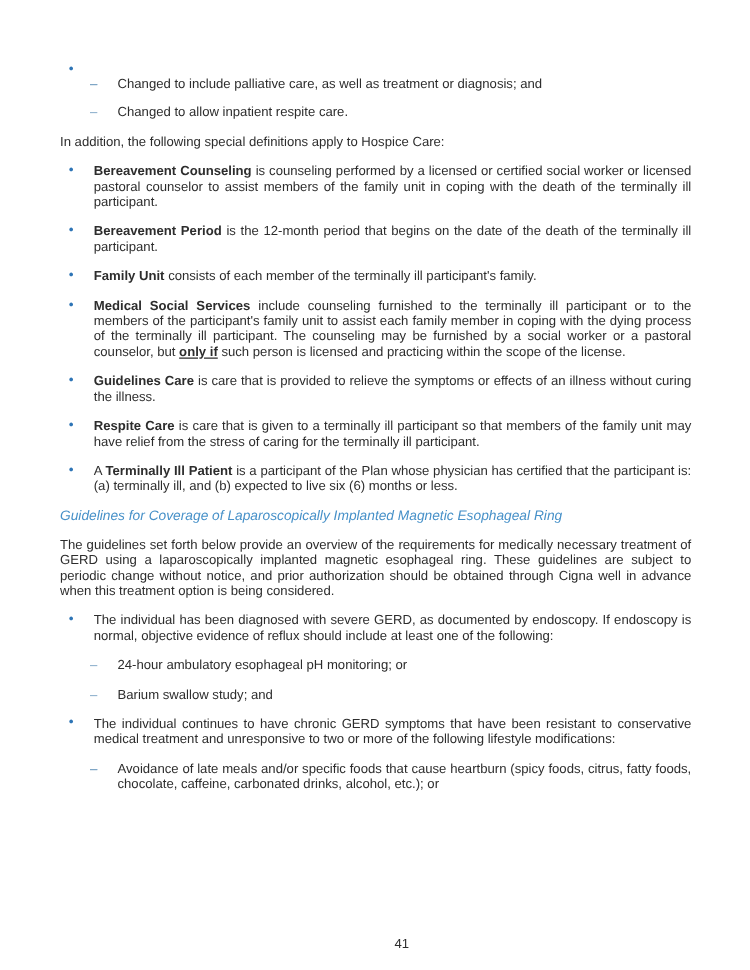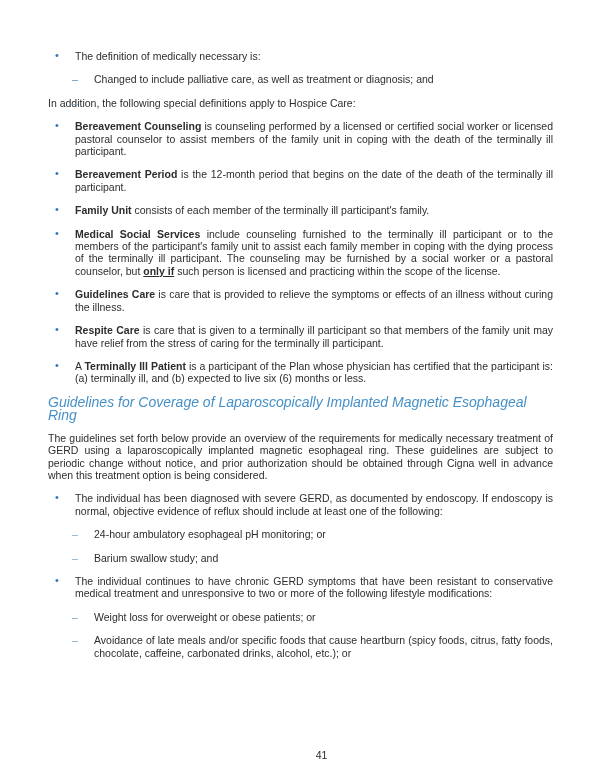--- a/index.html
+++ b/index.html
@@ -52,21 +52,21 @@
   }
   .block.h1 {
     font-size: 12.6px;
     line-height: 14px;
     font-weight: bold;
     color: var(--heading-blue, #1c72b8);
     text-align: left;
     margin: 3px 0 10px 0;
   }
   .block.h2 {
-    font-size: 14px;
+    font-size: 11px;
     line-height: 13px;
     font-style: italic;
     color: var(--subheading-blue, #4690c8);
     text-align: left;
     margin: 2px 0 10px 0;
   }
   .b { font-weight: bold; }
   .u { text-decoration: underline; }
   #page-number {
     position: absolute;
@@ -77,35 +77,35 @@
     font-size: 10.5px;
     color: var(--body-text, #2d2d2d);
     margin-left: 43px;
   }
 </style>
 </head>
 <body>
 
 <div id="page">
   <div id="content">
-      <div class="block bullet"><span class="marker">•</span><span>The definition of medically necessary is:</span></div>
+      <div class="block bullet"><span class="marker">•</span></div>
       <div class="block dash"><span class="marker">–</span></div>
       <div class="block dash"><span class="marker">–</span><span>Changed to include palliative care, as well as treatment or diagnosis; and</span></div>
-      <div class="block dash"><span class="marker">–</span></div>
+      <div class="block dash"><span class="marker">–</span><span>Changed to allow inpatient respite care.</span></div>
       <div class="block para"><span>In addition, the following special definitions apply to Hospice Care:</span></div>
       <div class="block bullet"><span class="marker">•</span><span class="b">Bereavement Counseling</span><span> is counseling performed by a licensed or certified social worker or licensed pastoral counselor to assist members of the family unit in coping with the death of the terminally ill participant.</span></div>
       <div class="block bullet"><span class="marker">•</span><span class="b">Bereavement Period</span><span> is the 12-month period that begins on the date of the death of the terminally ill participant.</span></div>
       <div class="block bullet"><span class="marker">•</span><span class="b">Family Unit</span><span> consists of each member of the terminally ill participant's family.</span></div>
       <div class="block bullet"><span class="marker">•</span><span class="b">Medical Social Services</span><span> include counseling furnished to the terminally ill participant or to the members of the participant's family unit to assist each family member in coping with the dying process of the terminally ill participant. The counseling may be furnished by a social worker or a pastoral counselor, but </span><span class="b u">only if</span><span> such person is licensed and practicing within the scope of the license.</span></div>
       <div class="block bullet"><span class="marker">•</span><span class="b">Guidelines Care</span><span> is care that is provided to relieve the symptoms or effects of an illness without curing the illness.</span></div>
       <div class="block bullet"><span class="marker">•</span><span class="b">Respite Care</span><span> is care that is given to a terminally ill participant so that members of the family unit may have relief from the stress of caring for the terminally ill participant.</span></div>
       <div class="block bullet"><span class="marker">•</span><span>A </span><span class="b">Terminally Ill Patient</span><span> is a participant of the Plan whose physician has certified that the participant is: (a) terminally ill, and (b) expected to live six (6) months or less.</span></div>
       <div class="block h2"><span>Guidelines for Coverage of Laparoscopically Implanted Magnetic Esophageal Ring</span></div>
       <div class="block para"><span>The guidelines set forth below provide an overview of the requirements for medically necessary treatment of GERD using a laparoscopically implanted magnetic esophageal ring. These guidelines are subject to periodic change without notice, and prior authorization should be obtained through Cigna well in advance when this treatment option is being considered.</span></div>
       <div class="block bullet"><span class="marker">•</span><span>The individual has been diagnosed with severe GERD, as documented by endoscopy. If endoscopy is normal, objective evidence of reflux should include at least one of the following:</span></div>
       <div class="block dash"><span class="marker">–</span><span>24-hour ambulatory esophageal pH monitoring; or</span></div>
       <div class="block dash"><span class="marker">–</span><span>Barium swallow study; and</span></div>
       <div class="block bullet"><span class="marker">•</span><span>The individual continues to have chronic GERD symptoms that have been resistant to conservative medical treatment and unresponsive to two or more of the following lifestyle modifications:</span></div>
-      <div class="block dash"><span class="marker">–</span><span>Weight loss for overweight or obese patients; or</span></div>
+      <div class="block dash"><span class="marker">–</span></div>
       <div class="block dash"><span class="marker">–</span><span>Avoidance of late meals and/or specific foods that cause heartburn (spicy foods, citrus, fatty foods, chocolate, caffeine, carbonated drinks, alcohol, etc.); or</span></div>
     </div>
   <div id="page-number">41</div>
 </div>
 
 </body></html>

